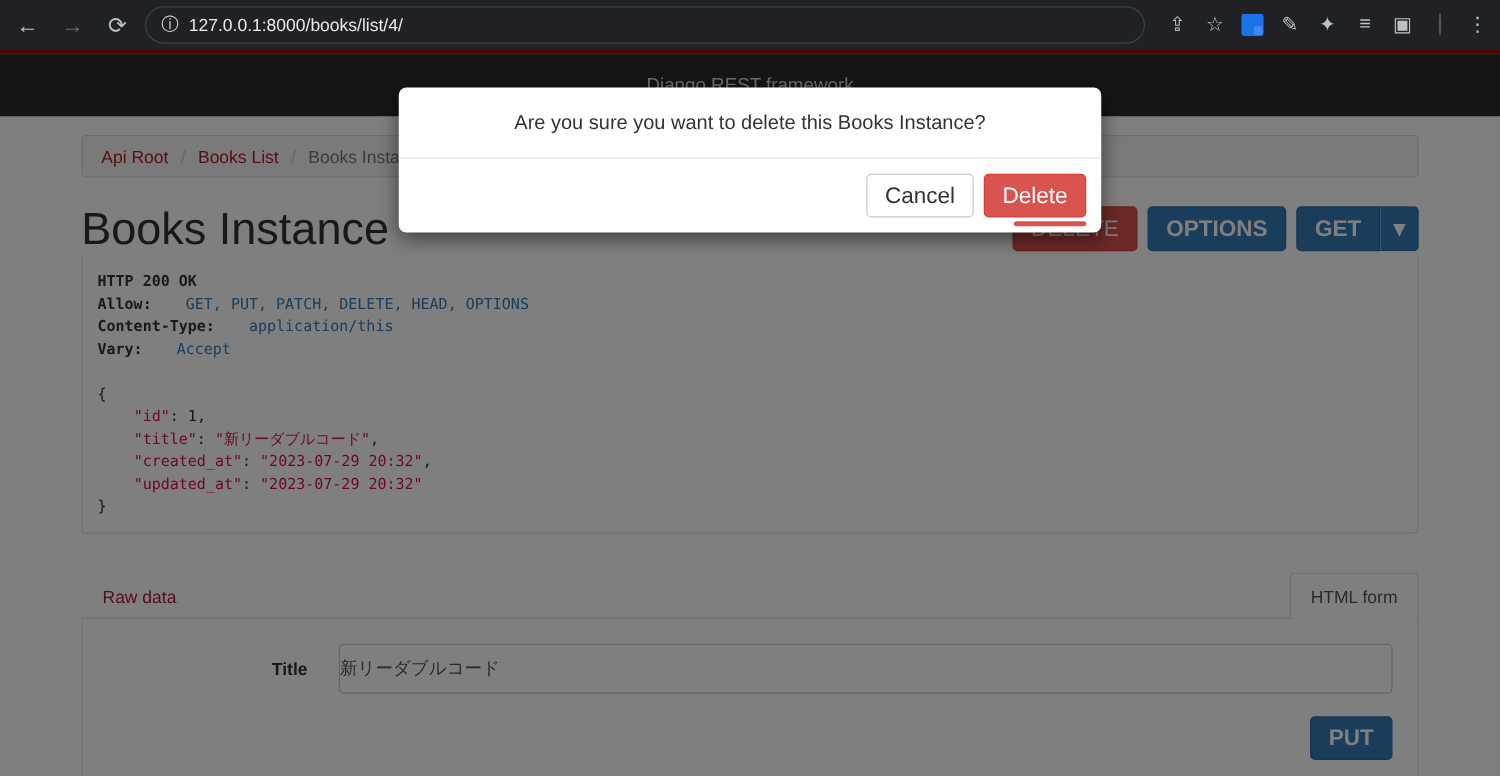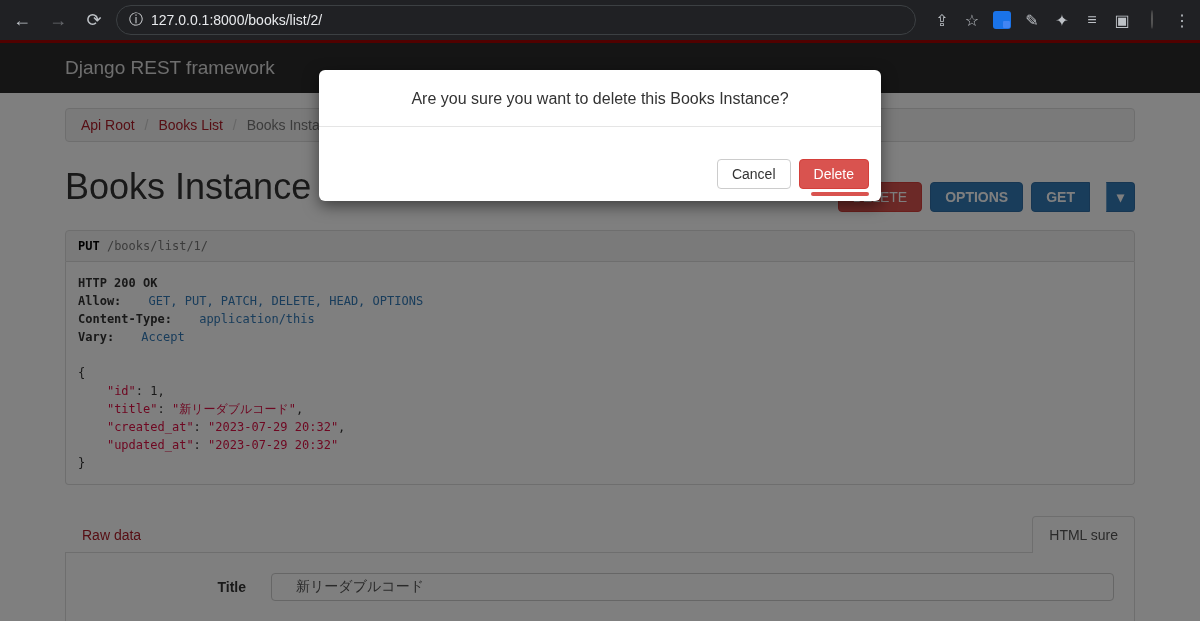--- a/index.html
+++ b/index.html
@@ -50,48 +50,47 @@
     background: radial-gradient(circle at 50% 40%, #ffd6cc 30%, #fff 32%, #fff 45%, #333 47%);
     border:1px solid #555;
   }
 
   
   .accent-line { height:3px; background:var(--red-accent); }
 
   
   .site-nav {
     background:var(--nav-bg); height:50px; display:flex; align-items:center;
-    padding:0 65px; color:var(--nav-fg); font-size:19px;
+    padding:0 65px; color:var(--nav-fg); font-size:15px;justify-content:center;
   }
 
   
   .container { padding:0 65px; }
   .breadcrumb {
     background:var(--panel-bg); border:1px solid var(--panel-border); border-radius:4px;
     padding:8px 15px; margin-top:15px; font-size:14px;
   }
   .breadcrumb a { color:var(--link-red); text-decoration:none; }
   .breadcrumb .sep { color:#ccc; padding:0 6px; }
   .breadcrumb .active { color:var(--muted-text); }
 
   .page-header {
     display:flex; align-items:center; justify-content:space-between; margin-top:20px;
   }
   .page-header h1 { margin:0; font-weight:500; font-size:36px; color:#333; }
   .btn-group { display:flex; gap:8px; }
   .btn {
     display:inline-flex; align-items:center; justify-content:center;
-    padding:6px 14px; border-radius:4px; font-size:14px; cursor:pointer;
-    color:#fff; border:1px solid transparent; user-select:none;margin-top:20px;
+    padding:6px 14px; border-radius:4px; font-size:18px; cursor:pointer;
+    color:#fff; border:1px solid transparent; user-select:none;
   }
   .btn-danger { background:#d9534f; border-color:#d43f3a; }
   .btn-primary { background:var(--btn-blue); border-color:var(--btn-blue-border);font-weight:bold; }
   .btn-group .dropdown {
     display:inline-flex;
-    gap:16px;
   }
   .btn-group .caret { padding:6px 10px; border-left:1px solid rgba(255,255,255,.3); }
 
   .req-line {
     margin-top:18px; background:var(--panel-bg); border:1px solid var(--panel-border);
     padding:8px 12px; font-family:Menlo,Monaco,Consolas,monospace; font-size:12px;
     border-radius:4px 4px 0 0;
   }
   .req-line .method { font-weight:bold; }
   .req-line .path { color:var(--muted-text); }
@@ -118,21 +117,21 @@
     color:#555; border-color:var(--panel-border); background:#fff;
   }
 
   .form-panel {
     border:1px solid var(--panel-border); border-top:none; border-radius:0 0 4px 4px;
     padding:20px;
   }
   .form-row { display:flex; align-items:center; gap:25px; }
   .form-row label { width:160px; text-align:right; font-weight:700; color:#333; }
   .form-row input {
-    flex:1; height:28px; padding:6px 24px; border:1px solid #ccc; border-radius:4px;
+    flex:1; height:40px; padding:6px 0; border:1px solid #ccc; border-radius:4px;
     background:#fff; font-size:14px; color:#555;
   }
   .form-actions { display:flex; justify-content:flex-end; margin-top:18px; }
 
   
   .modal-backdrop {
     position:absolute; inset:40px 0 0 0; background:rgba(0,0,0,.5);
   }
   .modal {
     position:absolute; top:70px; left:50%; transform:translateX(-50%);
@@ -158,21 +157,21 @@
 </style>
 </head>
 <body>
 
 <div class="chrome">
   <span class="nav-ico">←</span>
   <span class="nav-ico" style="opacity:.45">→</span>
   <span class="nav-ico">⟳</span>
   <div class="urlbar">
     <span class="secure-ico">ⓘ</span>
-    <span>127.0.0.1:8000/books/list/2/</span>
+    <span>127.0.0.1:8000/books/list/4/</span>
   </div>
   <div class="right-icons">
     <span>⇪</span>
     <span>☆</span>
     <span>
       <svg class="ext-badge" viewBox="0 0 18 18">
           <rect width="18" height="18" rx="3" fill="#1a73e8"></rect>
           <rect x="10" y="10" width="7" height="7" rx="1" fill="#4285f4"></rect>
         </svg>
     </span>
@@ -205,40 +204,36 @@
     <div class="btn-group">
       <span class="btn btn-danger">DELETE</span>
       <span class="btn btn-primary">OPTIONS</span>
       <span class="dropdown">
         <span class="btn btn-primary" style="border-radius:4px 0 0 4px">GET</span>
         <span class="btn btn-primary caret" style="border-radius:0 4px 4px 0">▾</span>
       </span>
     </div>
   </div>
 
-  <div class="req-line">
-    <span class="method">PUT</span>
-    <span class="path">/books/list/1/</span>
-  </div>
 
   <div class="resp"><span class="hk">HTTP 200 OK</span>
 <span class="hk">Allow:</span> <span class="hv">GET, PUT, PATCH, DELETE, HEAD, OPTIONS</span>
 <span class="hk">Content-Type:</span> <span class="hv">application/this</span>
 <span class="hk">Vary:</span> <span class="hv">Accept</span>
 
 {
     <span class="jk">"id"</span>: <span class="jn">1</span>,
     <span class="jk">"title"</span>: <span class="js">"新リーダブルコード"</span>,
     <span class="jk">"created_at"</span>: <span class="js">"2023-07-29 20:32"</span>,
     <span class="jk">"updated_at"</span>: <span class="js">"2023-07-29 20:32"</span>
 }</div>
 
   <div class="tabs">
     <div class="tab">Raw data</div>
-    <div class="tab active">HTML sure</div>
+    <div class="tab active">HTML form</div>
   </div>
 
   <div class="form-panel">
     <div class="form-row">
       <label>Title</label>
       <input type="text" value="新リーダブルコード" style="">
     </div>
     <div class="form-actions">
       <span class="btn btn-primary">PUT</span>
     </div>

